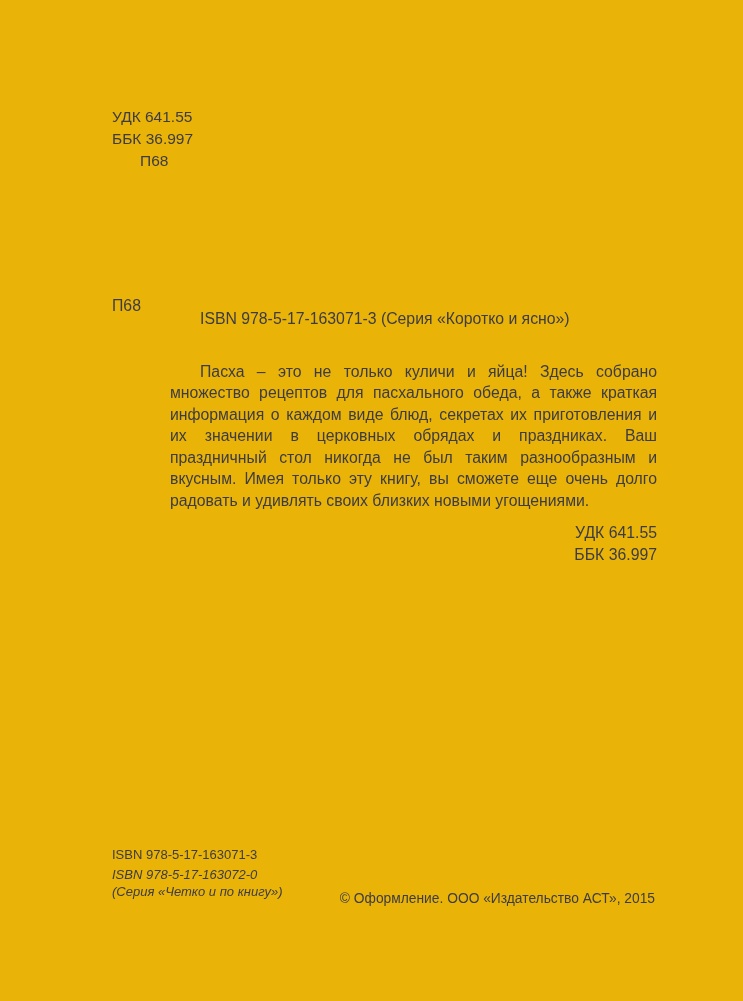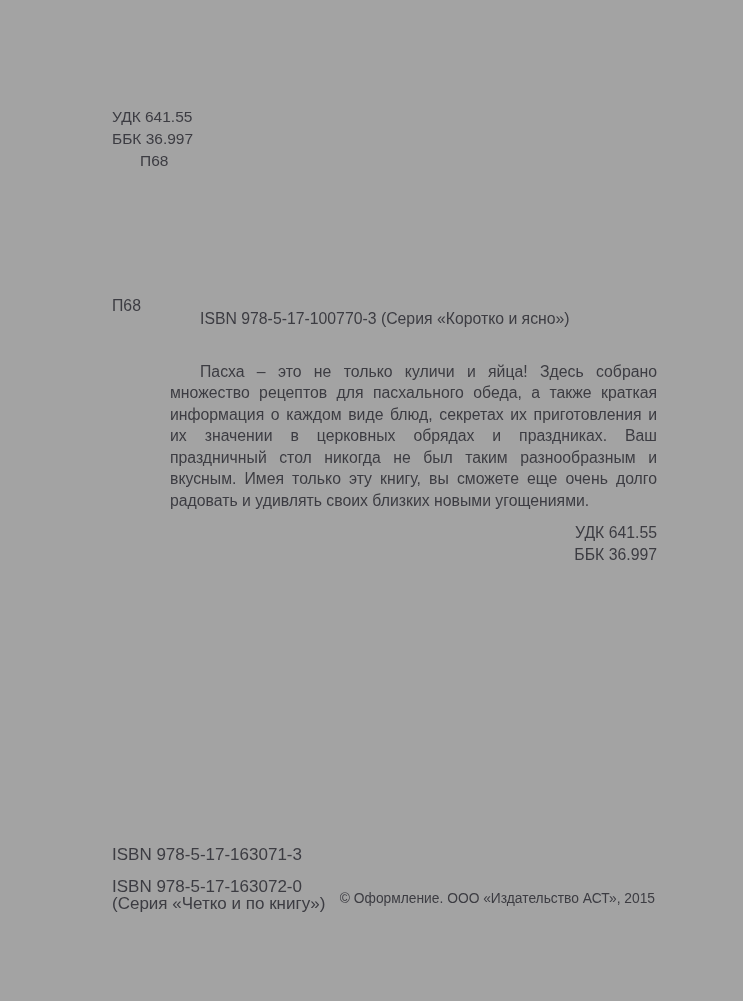--- a/index.html
+++ b/index.html
@@ -11,21 +11,21 @@
     position: relative;
     width: 743px;
     height: 1001px;
     font-family: "Liberation Sans", "DejaVu Sans", sans-serif;
     color: #3c3c42;
     overflow: hidden;
   }
   .page {
     position: absolute;
     inset: 0;
-    background: #a3a3a3;
+    background: #eab308;
   }
   
   .top-block {
     position: absolute;
     left: 112px;
     top: 106px;
     font-size: 15.5px;
     line-height: 22px;
     white-space: nowrap;
   }
@@ -66,25 +66,26 @@
   .codes-right {
     margin-top: 11px;
     text-align: right;
     line-height: 21.5px;
   }
   
   .bottom-isbn {
     position: absolute;
     left: 112px;
     top: 846px;
-    font-size: 17px;
+    font-size: 13px;
     line-height: 17.5px;
   }
   .isbn-pair + .isbn-pair {
-    margin-top: 14px;
+    margin-top: 2px;
+    font-style: italic;
   }
   .copyright {
     position: absolute;
     top: 890px;
     right: 88px;
     font-size: 13.8px;
     line-height: 17.5px;
     white-space: nowrap;
   }
 </style>
@@ -97,21 +98,21 @@
     <div>УДК 641.55</div>
     <div>ББК 36.997</div>
     <div class="indented">П68</div>
   </div>
 
   <div class="catalog-card">
     <div class="card-label">П68</div>
 
 
     <div class="isbn-block">
-      <div>ISBN 978-5-17-100770-3 (Серия «Коротко и ясно»)</div>
+      <div>ISBN 978-5-17-163071-3 (Серия «Коротко и ясно»)</div>
     </div>
 
     <p class="annotation">Пасха – это не только куличи и яйца! Здесь собрано множество рецептов для пасхального обеда, а также краткая информация о каждом виде блюд, секретах их приготовления и их значении в церковных обрядах и праздниках. Ваш праздничный стол никогда не был таким разнообразным и вкусным. Имея только эту книгу, вы сможете еще очень долго радовать и удивлять своих близких новыми угощениями.</p>
 
     <div class="codes-right">
       <div>УДК 641.55</div>
       <div>ББК 36.997</div>
     </div>
   </div>
 

